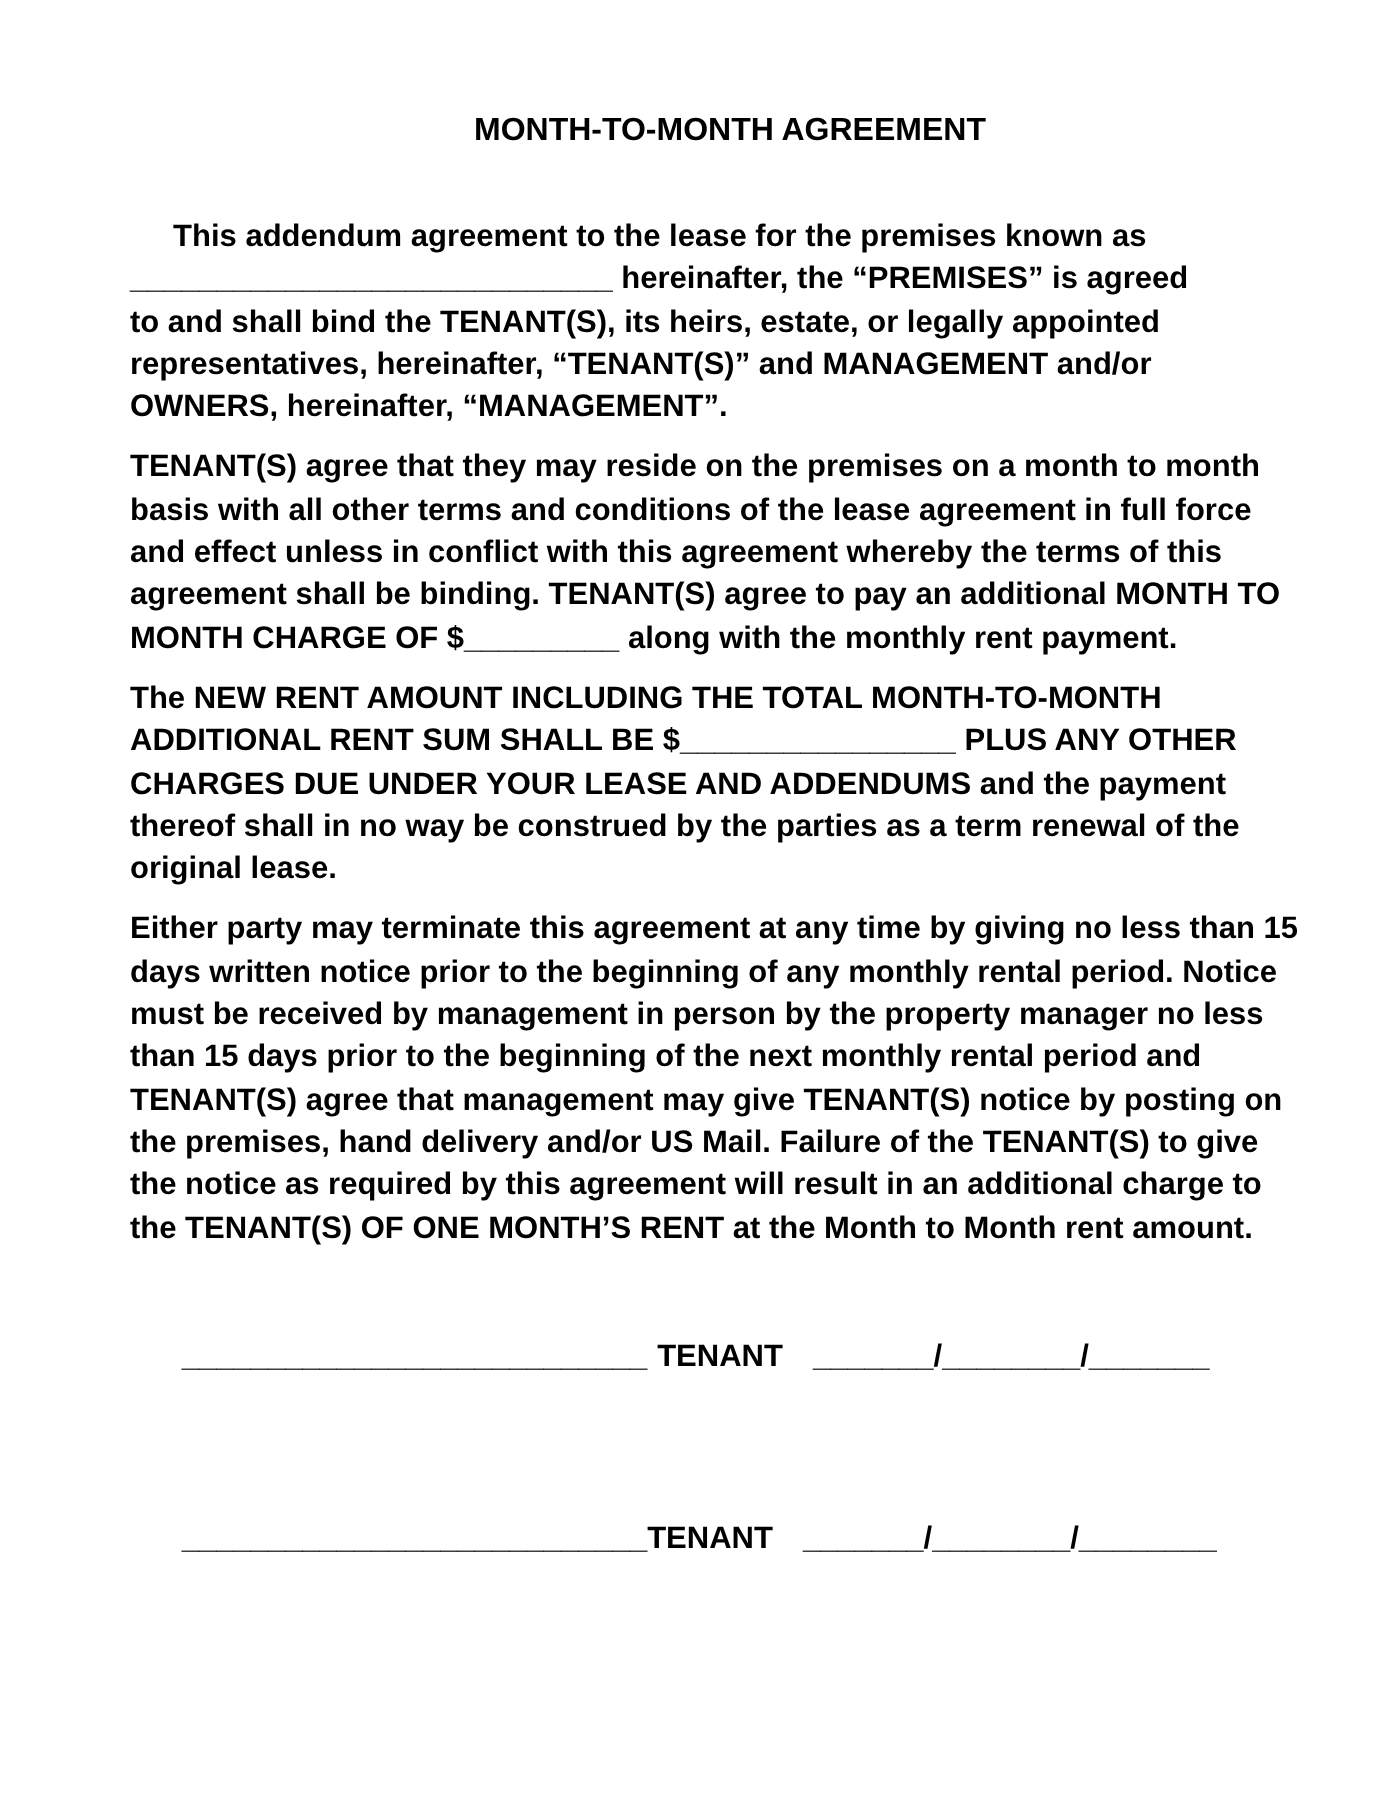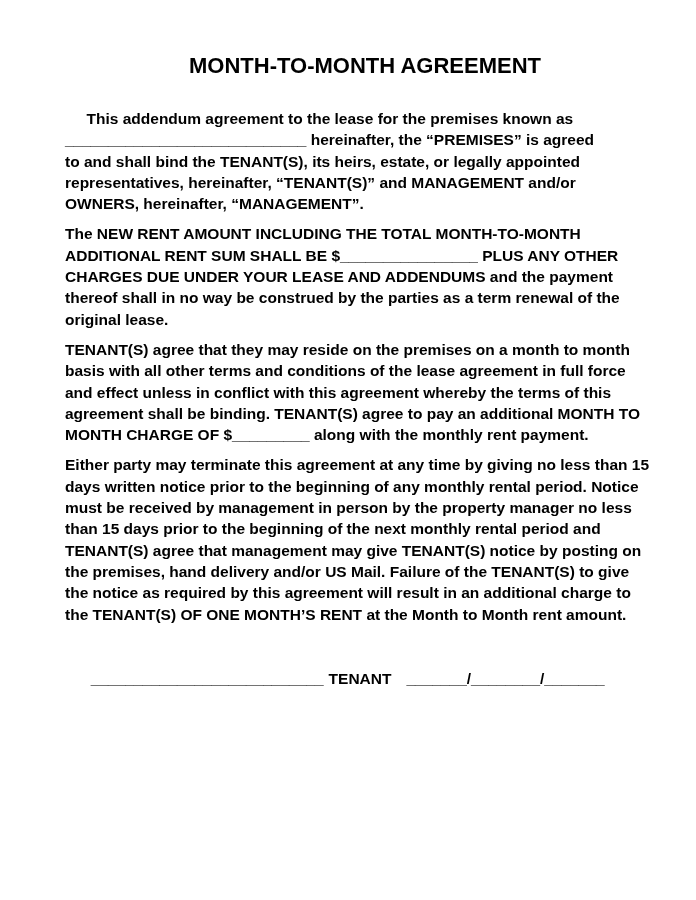--- a/index.html
+++ b/index.html
@@ -17,21 +17,21 @@
     width: 696px;
     height: 900px;
     padding: 52px 16px 0 65px;
     font-family: "Liberation Sans", sans-serif;
     font-weight: 700;
     color: #000000;
     font-size: 15.5px;
     line-height: 21.3px;
   }
   .title {
-    font-size: 22px;
+    font-size: 16px;
     line-height: 28px;
     font-weight: 700;
     text-align: center;
     margin: 0 0 28px 0;
     
     width: 600px;
   }
   .para {
     white-space: pre;           
     margin: 0 0 9px 0;
@@ -55,43 +55,46 @@
 <div class="page">
 
   <h1 class="title">MONTH-TO-MONTH AGREEMENT</h1>
 
   <p class="para">     This addendum agreement to the lease for the premises known as
 ____________________________ hereinafter, the “PREMISES” is agreed
 to and shall bind the TENANT(S), its heirs, estate, or legally appointed
 representatives, hereinafter, “TENANT(S)” and MANAGEMENT and/or
 OWNERS, hereinafter, “MANAGEMENT”.</p>
 
+  <p class="para">TENANT(S) agree that they may reside on the premises on a month to month
+basis with all other terms and conditions of the lease agreement in full force
+and effect unless in conflict with this agreement whereby the terms of this
+agreement shall be binding. TENANT(S) agree to pay an additional MONTH TO
+MONTH CHARGE OF $_________ along with the monthly rent payment.</p>
+
   <p class="para">The NEW RENT AMOUNT INCLUDING THE TOTAL MONTH-TO-MONTH
 ADDITIONAL RENT SUM SHALL BE $________________ PLUS ANY OTHER
 CHARGES DUE UNDER YOUR LEASE AND ADDENDUMS and the payment
 thereof shall in no way be construed by the parties as a term renewal of the
 original lease.</p>
-
-  <p class="para">TENANT(S) agree that they may reside on the premises on a month to month
-basis with all other terms and conditions of the lease agreement in full force
-and effect unless in conflict with this agreement whereby the terms of this
-agreement shall be binding. TENANT(S) agree to pay an additional MONTH TO
-MONTH CHARGE OF $_________ along with the monthly rent payment.</p>
 
   <p class="para">Either party may terminate this agreement at any time by giving no less than 15
 days written notice prior to the beginning of any monthly rental period. Notice
 must be received by management in person by the property manager no less
 than 15 days prior to the beginning of the next monthly rental period and
 TENANT(S) agree that management may give TENANT(S) notice by posting on
 the premises, hand delivery and/or US Mail. Failure of the TENANT(S) to give
 the notice as required by this agreement will result in an additional charge to
 the TENANT(S) OF ONE MONTH’S RENT at the Month to Month rent amount.</p>
 
 
   <div class="signatures">
 
     <div class="sig-row">
       <span class="sig-line">___________________________</span><span class="sig-label ml-s">TENANT</span><span class="sig-date ml-m">_______/________/_______</span>
     </div>
 
+    <div class="sig-row">
+      <span class="sig-line">___________________________</span><span class="sig-label">TENANT</span><span class="sig-date ml-m">_______/________/________</span>
+    </div>
 
   </div>
 </div>
 
 </body></html>

